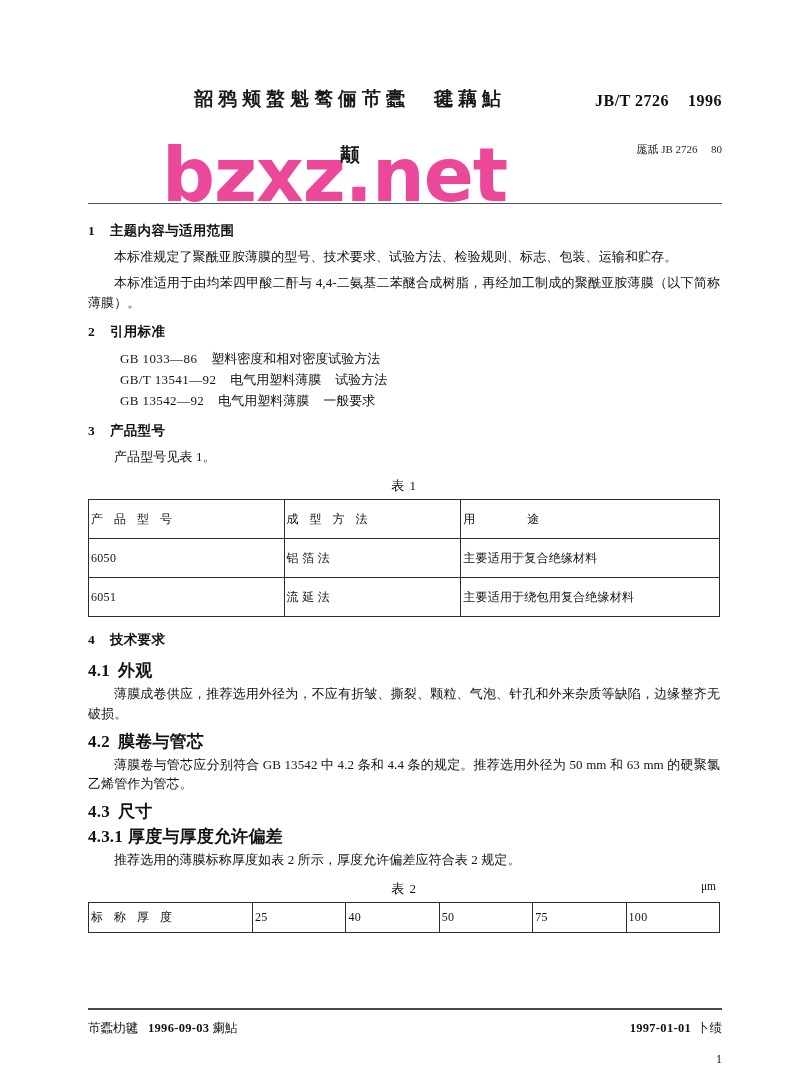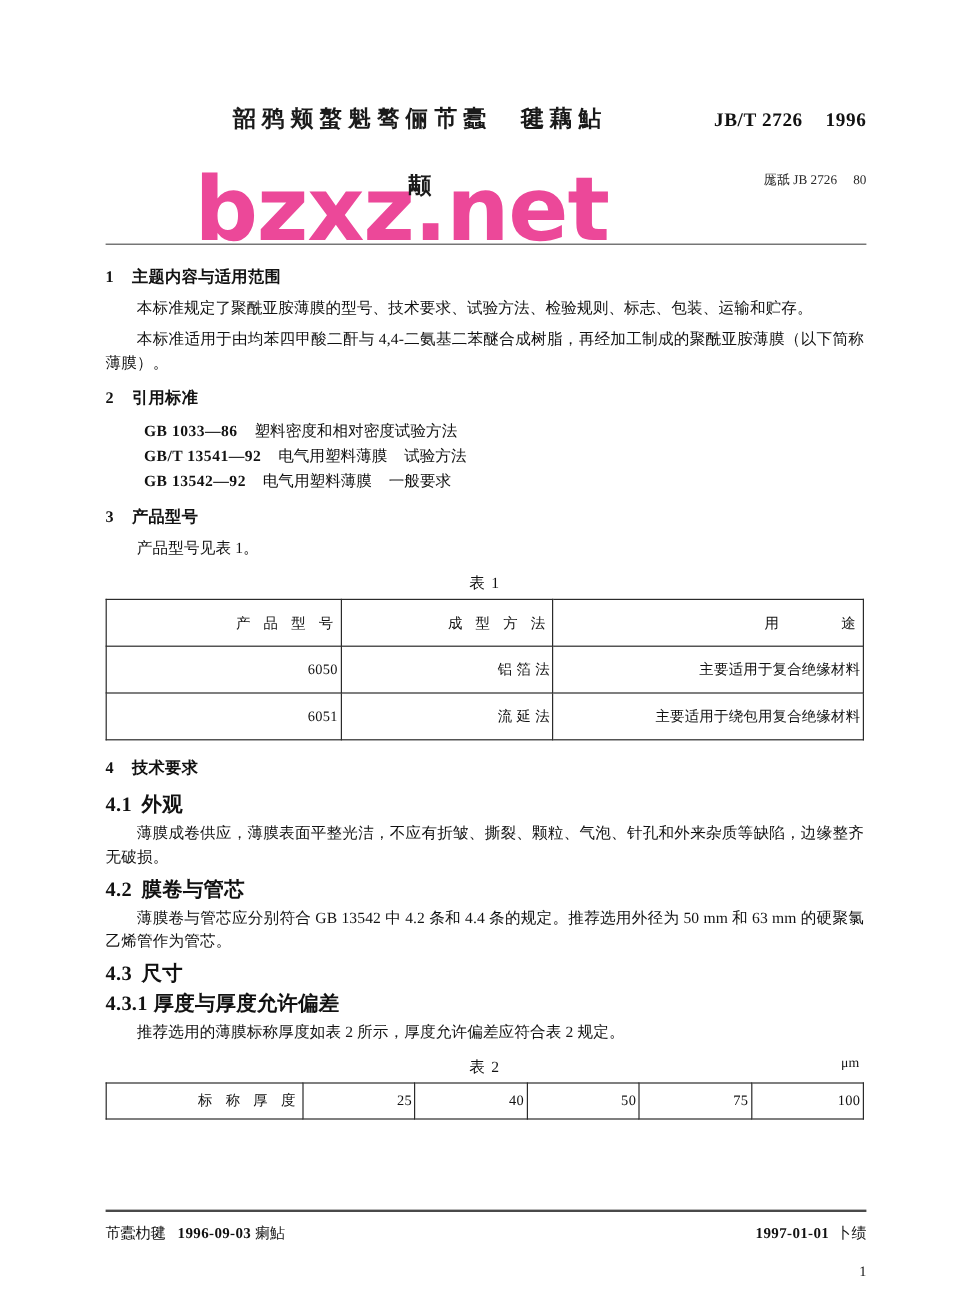--- a/index.html
+++ b/index.html
@@ -125,21 +125,21 @@
     margin: 4px 0 10px 0;
     padding: 0;
     list-style: none;
   }
   .ref-list li {
     font-size: 13px;
     line-height: 1.62;
     margin-left: 32px;
     white-space: nowrap;
   }
-  .ref-list li .gb { letter-spacing: 0.4px; font-weight: bold; }
+  .ref-list li .gb { letter-spacing: 0.4px; }
   .ref-list li .gap { display: inline-block; width: 14px; }
   .blk { margin-bottom: 11px; }
   .blk-tight { margin-bottom: 6px; }
 
   
   .tbl-wrap { margin: 10px 0 14px 0; position: relative; }
   .tbl-cap {
     text-align: center;
     font-size: 13px;
     margin-bottom: 4px;
@@ -153,21 +153,21 @@
   }
   table.doc {
     border-collapse: collapse;
     width: 100%;
     table-layout: fixed;
   }
   table.doc td, table.doc th {
     border: 1px solid #2b2b2b;
     font-size: 12px;
     font-weight: normal;
-    text-align: right;
+    text-align: left;
     vertical-align: middle;
     padding: 5px 2px;
     letter-spacing: 0.3px;
   }
   table.doc th { letter-spacing: 4px; }
   table.doc tr { height: 30px; }
   .t1 th, .t1 td { height: 28px; }
   .t1 td.use { letter-spacing: 0.2px; }
   .tol { line-height: 1.28; white-space: pre-line; }
   .t2 td, .t2 th { padding: 4px 2px; }
@@ -290,21 +290,21 @@
     </div>
 
     <div>
       <p class="sec-head" style="margin-bottom:10px">
         <span class="num">4</span><span>技术要求</span>
       </p>
 
       <p class="sub-head">
         <span class="num">4.1</span><span>外观</span>
       </p>
-      <p class="para">薄膜成卷供应，薄膜表面平整光洁，不应有折皱、撕裂、颗粒、气泡、针孔和外来杂质等缺陷，边缘整齐无破损。</p>
+      <p class="para">薄膜成卷供应，推荐选用外径为，不应有折皱、撕裂、颗粒、气泡、针孔和外来杂质等缺陷，边缘整齐无破损。</p>
 
       <p class="sub-head">
         <span class="num">4.2</span><span>膜卷与管芯</span>
       </p>
       <p class="para">薄膜卷与管芯应分别符合 GB 13542 中 4.2 条和 4.4 条的规定。推荐选用外径为 50 mm 和 63 mm 的硬聚氯乙烯管作为管芯。</p>
 
       <p class="sub-head">
         <span class="num">4.3</span><span>尺寸</span>
       </p>
 

